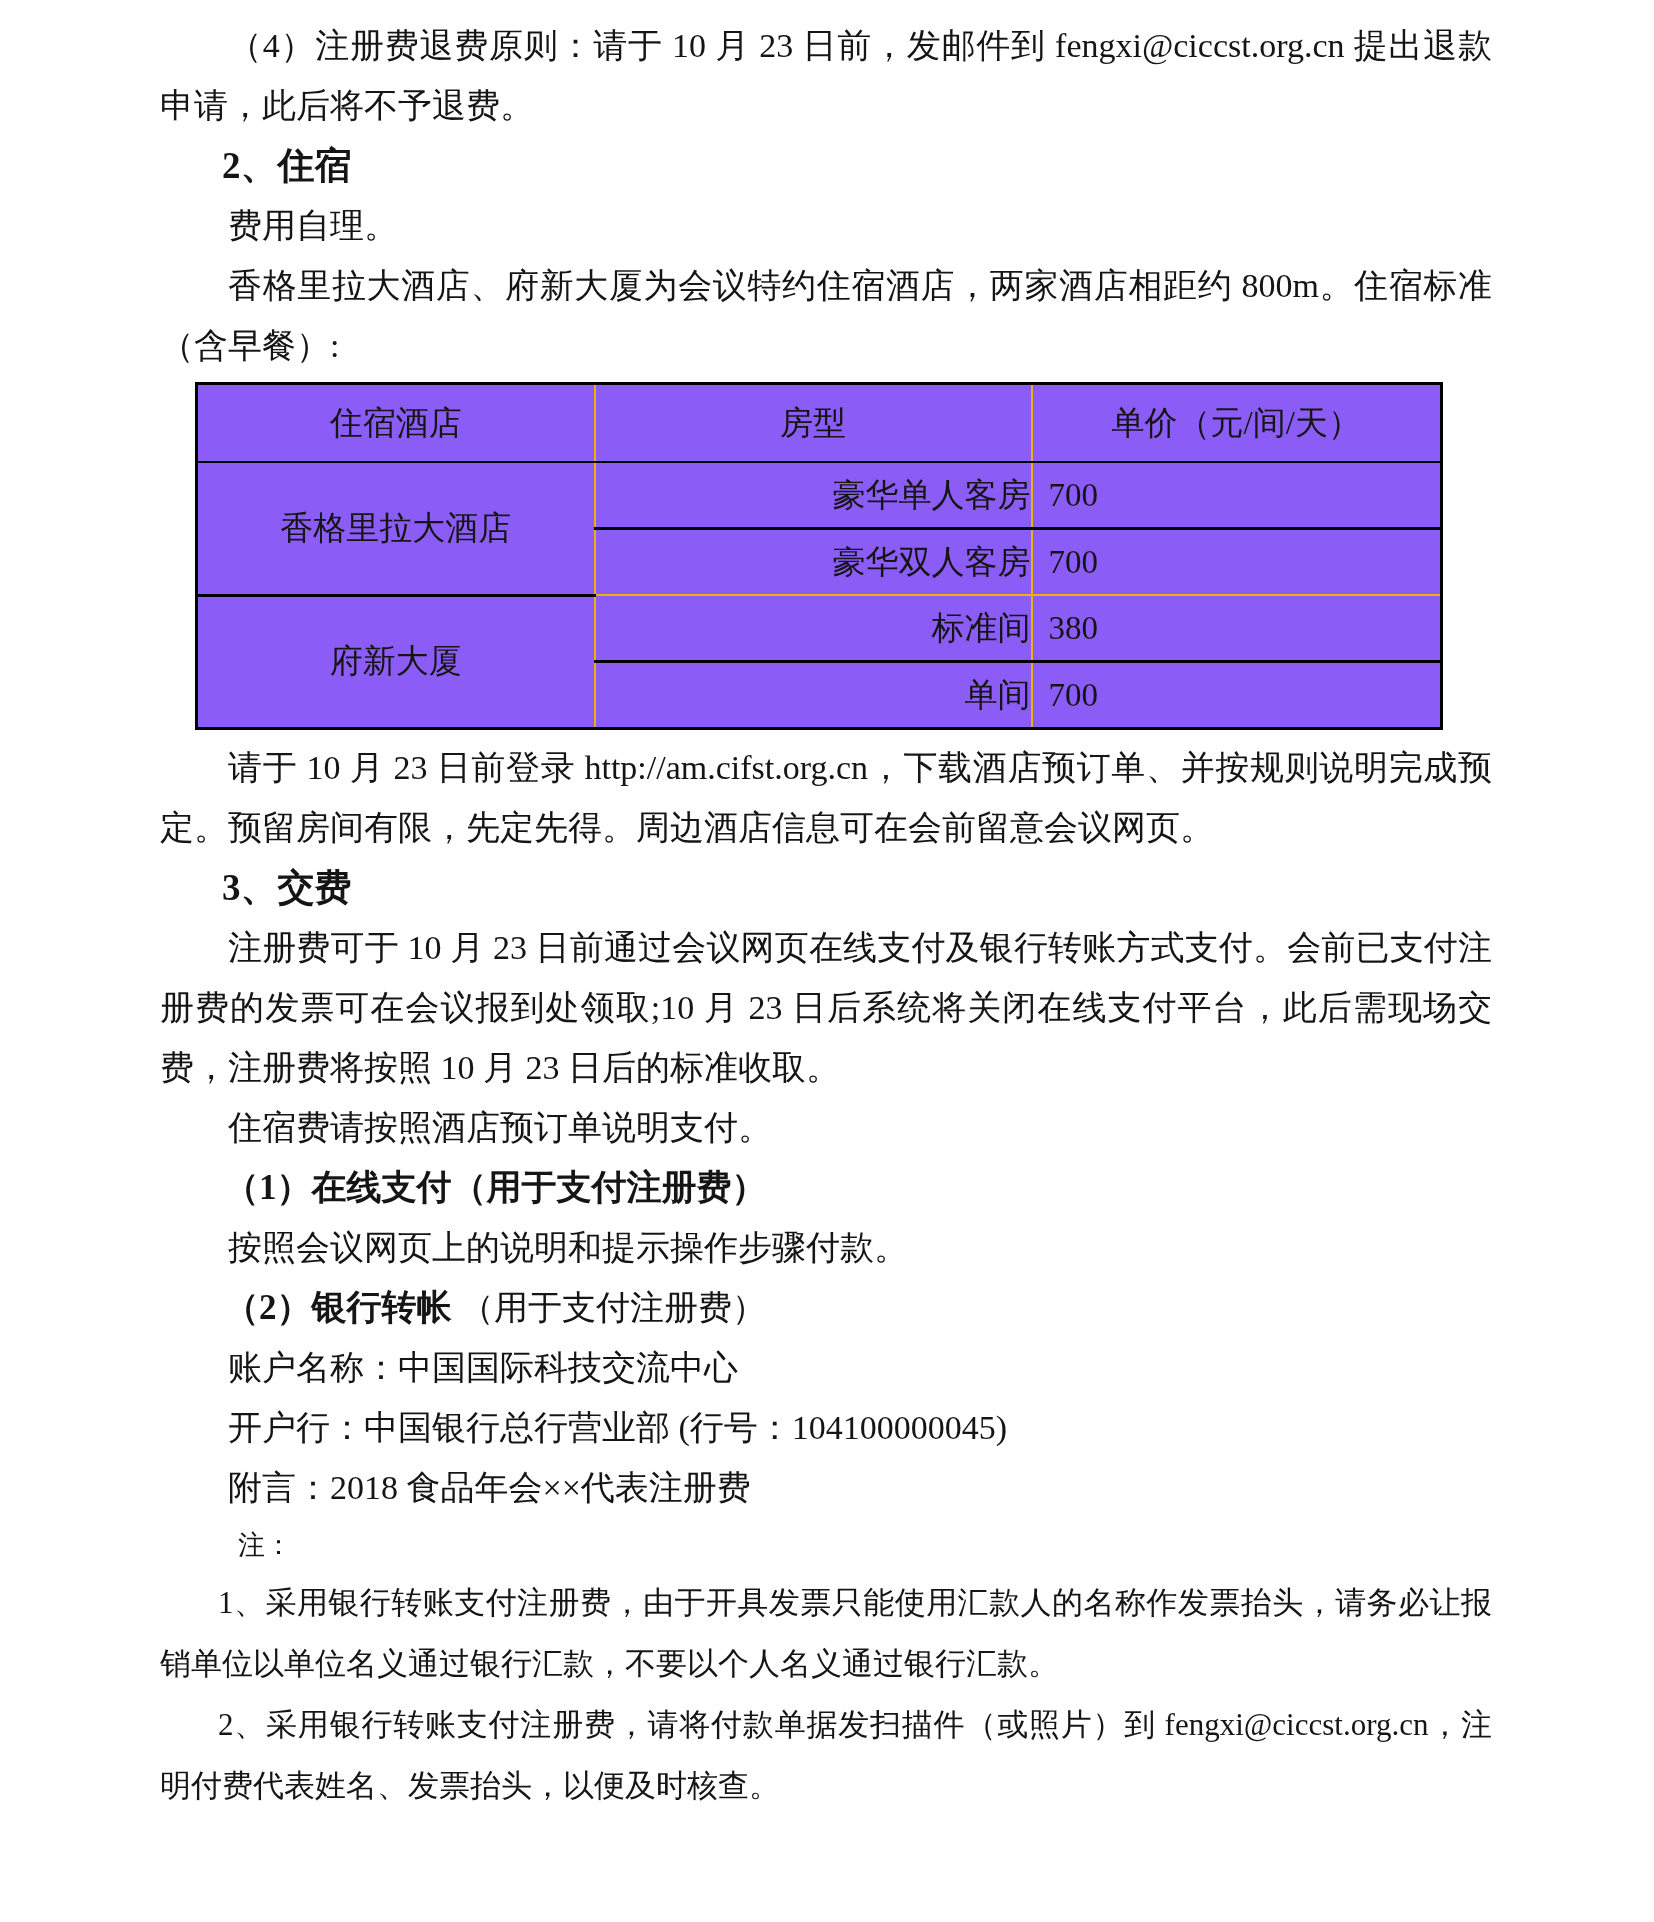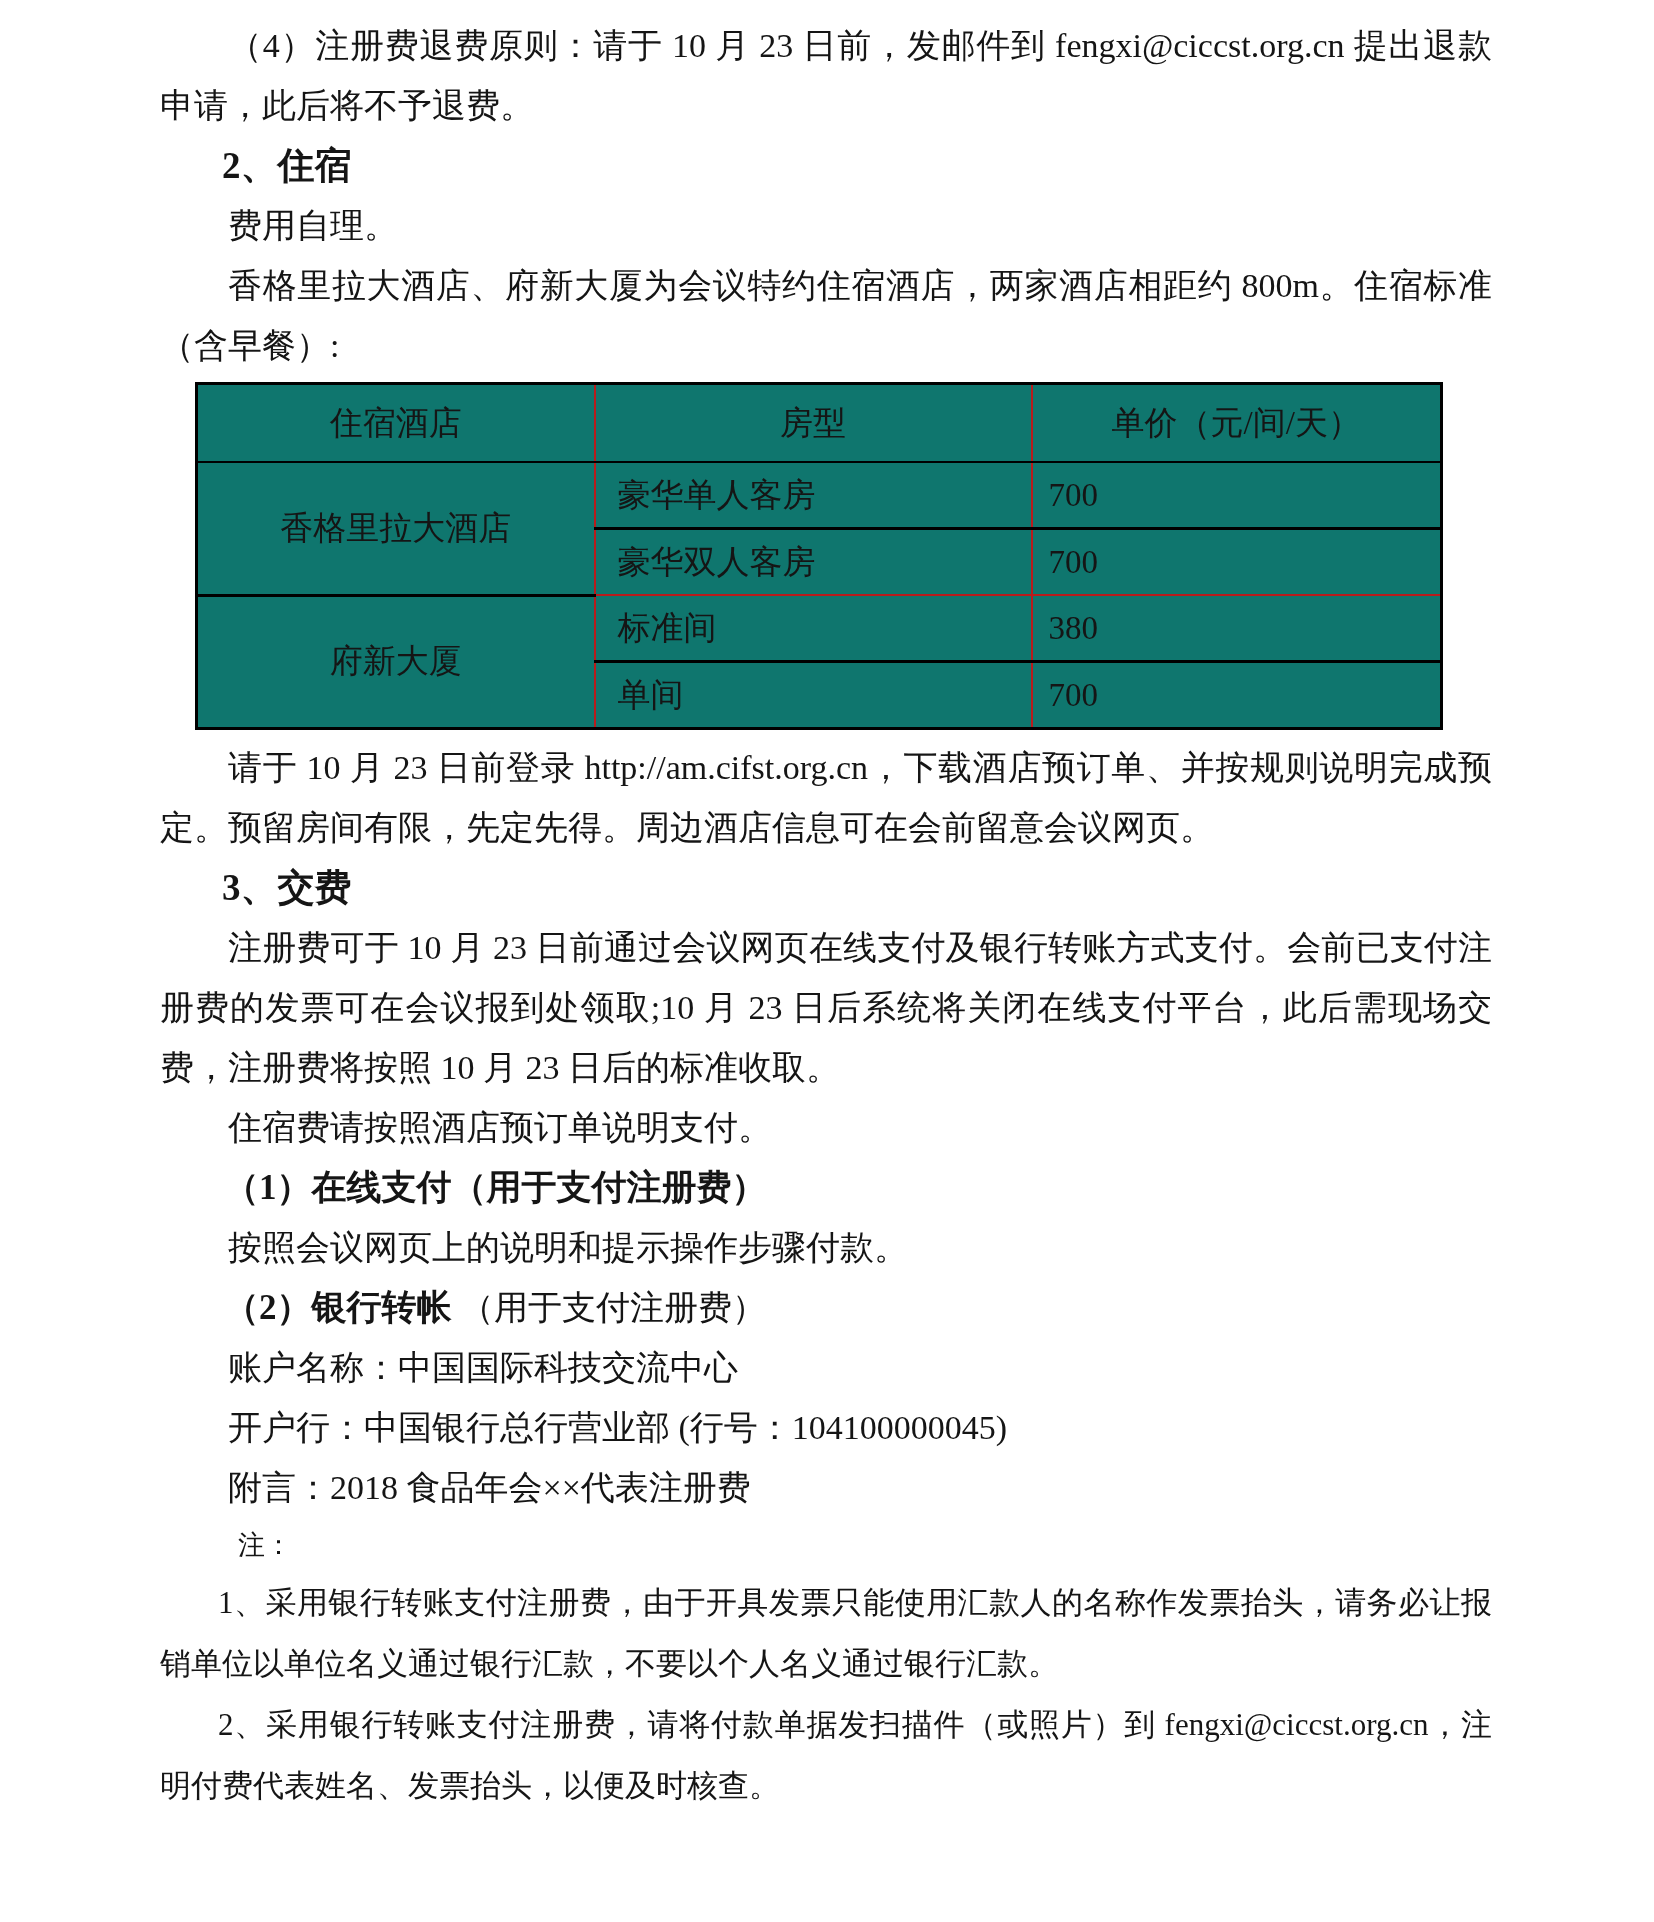--- a/index.html
+++ b/index.html
@@ -58,35 +58,35 @@
   }
   table.hotel-table {
     border-collapse: collapse;
     table-layout: fixed;
     width: 1245px;
     margin: 6px 0 8px 35px;
     font-size: 33px;
   }
   table.hotel-table th,
   table.hotel-table td {
-    border: 2px solid #b91c1c;
+    border: 2px solid #eab308;
     padding: 0;
-    background: #0f766e;
+    background: #8b5cf6;
   }
   table.hotel-table { border: 3px solid #000; }
   table.hotel-table tr.hdr th {
     height: 76px;
     font-weight: normal;
     text-align: center;
     vertical-align: middle;
     border-bottom: 2px solid #000;
   }
   table.hotel-table td { height: 64px; vertical-align: middle; }
   table.hotel-table td.hotel { text-align: center; }
-  table.hotel-table td.room { text-align: left; padding-left: 22px; }
+  table.hotel-table td.room { text-align: right; padding-left: 22px; }
   table.hotel-table td.price {
     text-align: left;
     padding-left: 16px;
     font-family: "Liberation Serif", "DejaVu Serif", serif;
     margin-top: 36px;
   }
   table.hotel-table tr.split td { border-bottom: 3px solid #000; }
 </style>
 </head>
 <body>

